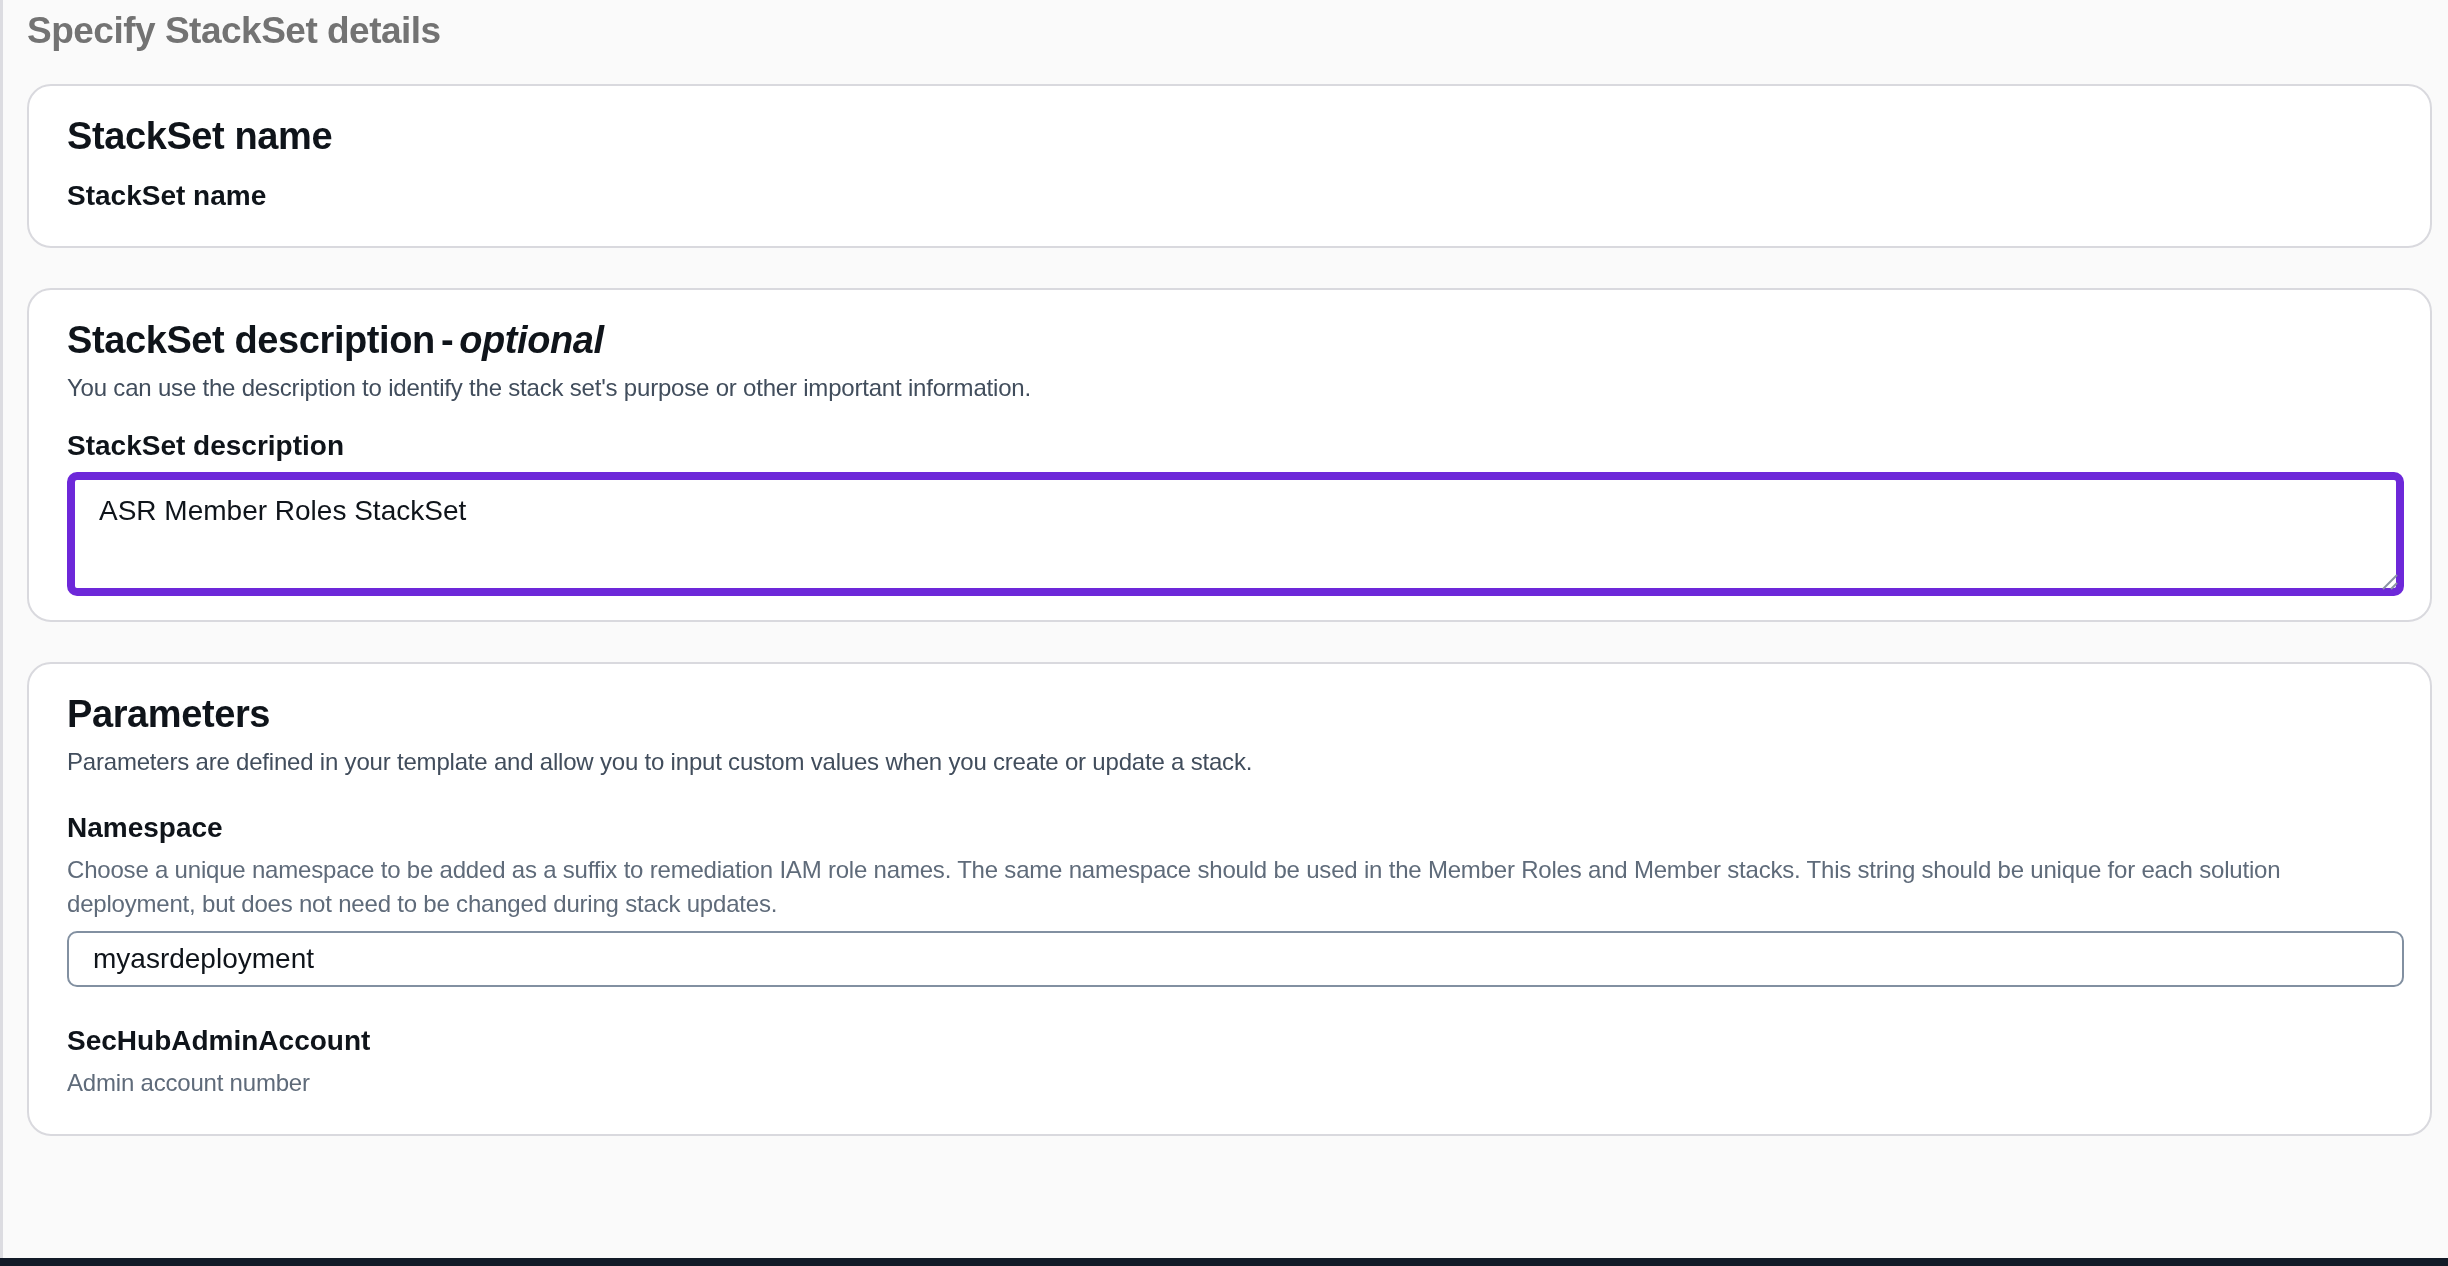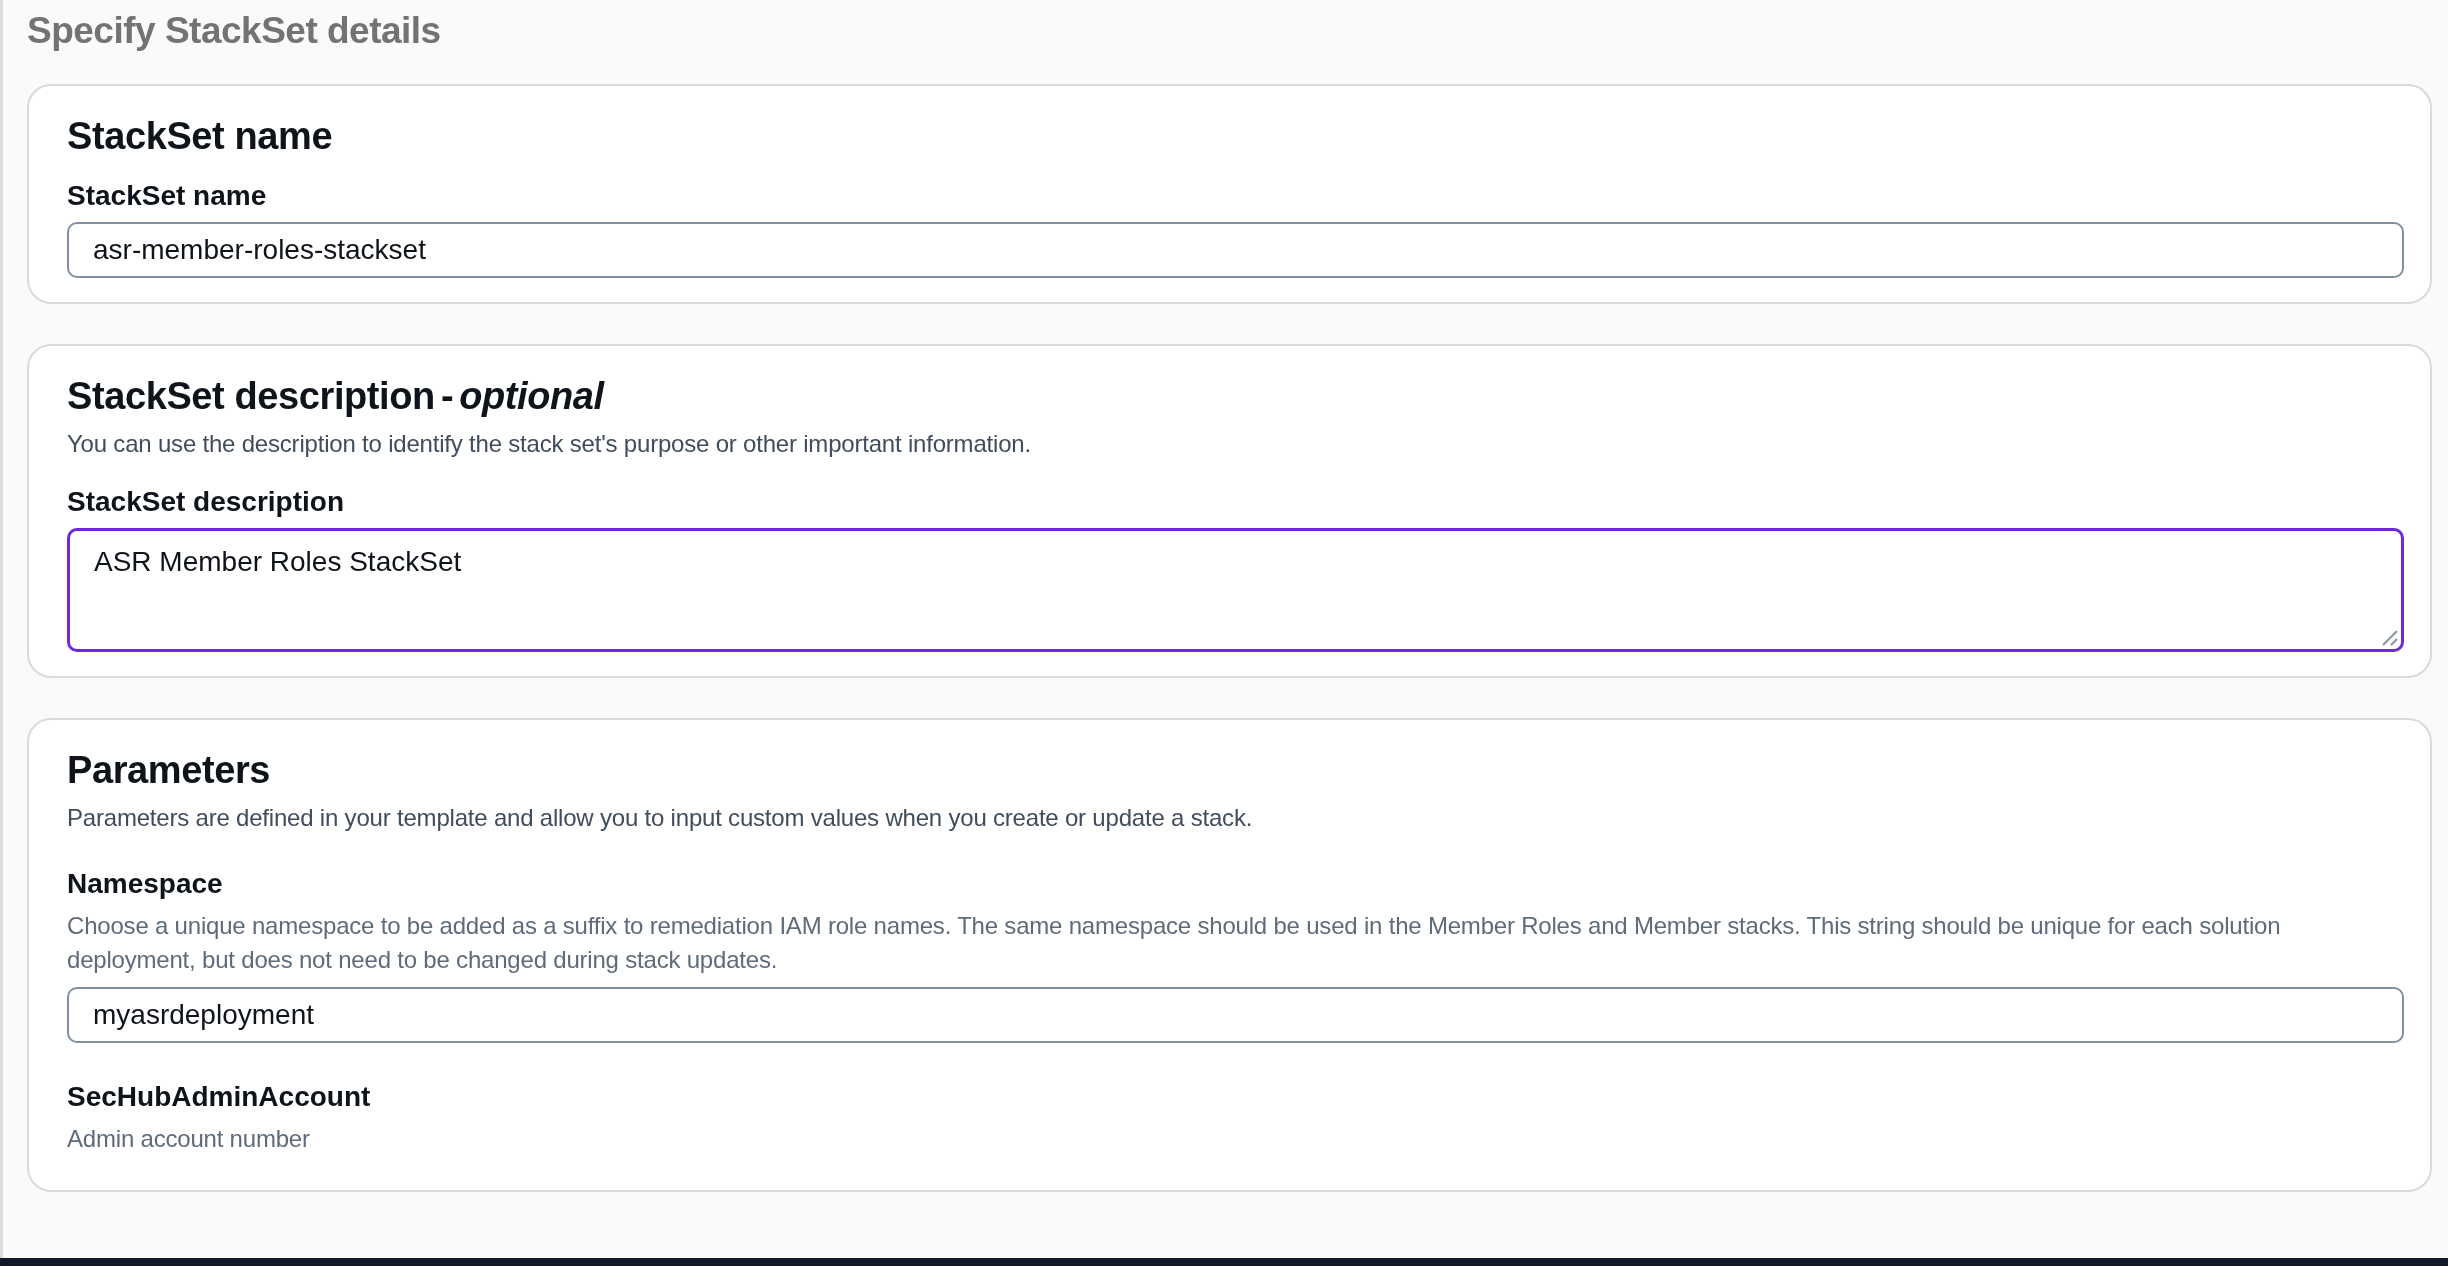--- a/index.html
+++ b/index.html
@@ -69,21 +69,21 @@
   }
   .constraint {
     font-size: 24px; line-height: 34px; color: #5f6b7a;
     letter-spacing: -0.2px;
     margin-top: 12px;
   }
   .textarea-wrap { position: relative; width: 2337px; }
   textarea.text-area {
     display: block;
     width: 2337px; height: 124px;
-    border: 3px solid #6d28d9;
+    border: 8px solid #6d28d9;
     border-radius: 10px;
     background: #ffffff;
     font-family: "Liberation Sans", "DejaVu Sans", sans-serif;
     font-size: 28px; line-height: 38px; color: #0f141a;
     padding: 12px 24px;
     resize: none;
     outline: none;
   }
   .resize-handle {
     position: absolute; right: 5px; bottom: 5px;
@@ -104,21 +104,20 @@
 <div class="left-edge"></div>
 
 <div class="page">
 
   <h1 class="page-title">Specify StackSet details</h1>
 
   <section class="card">
     <h2 class="card-title">StackSet name</h2>
     <div class="fld">
       <label class="field-label">StackSet name</label>
-      <input type="text" class="text-input" spellcheck="false" value="asr-member-roles-stackset" style="">
     </div>
   </section>
 
   <section class="card has-desc">
     <h2 class="card-title"><span>StackSet description</span><span class="sep">-</span><span class="optional">optional</span></h2>
     <p class="card-desc">You can use the description to identify the stack set's purpose or other important information.</p>
     <div class="fld">
       <label class="field-label">StackSet description</label>
       <div class="textarea-wrap">
         <textarea class="text-area" spellcheck="false" style="">ASR Member Roles StackSet</textarea>

